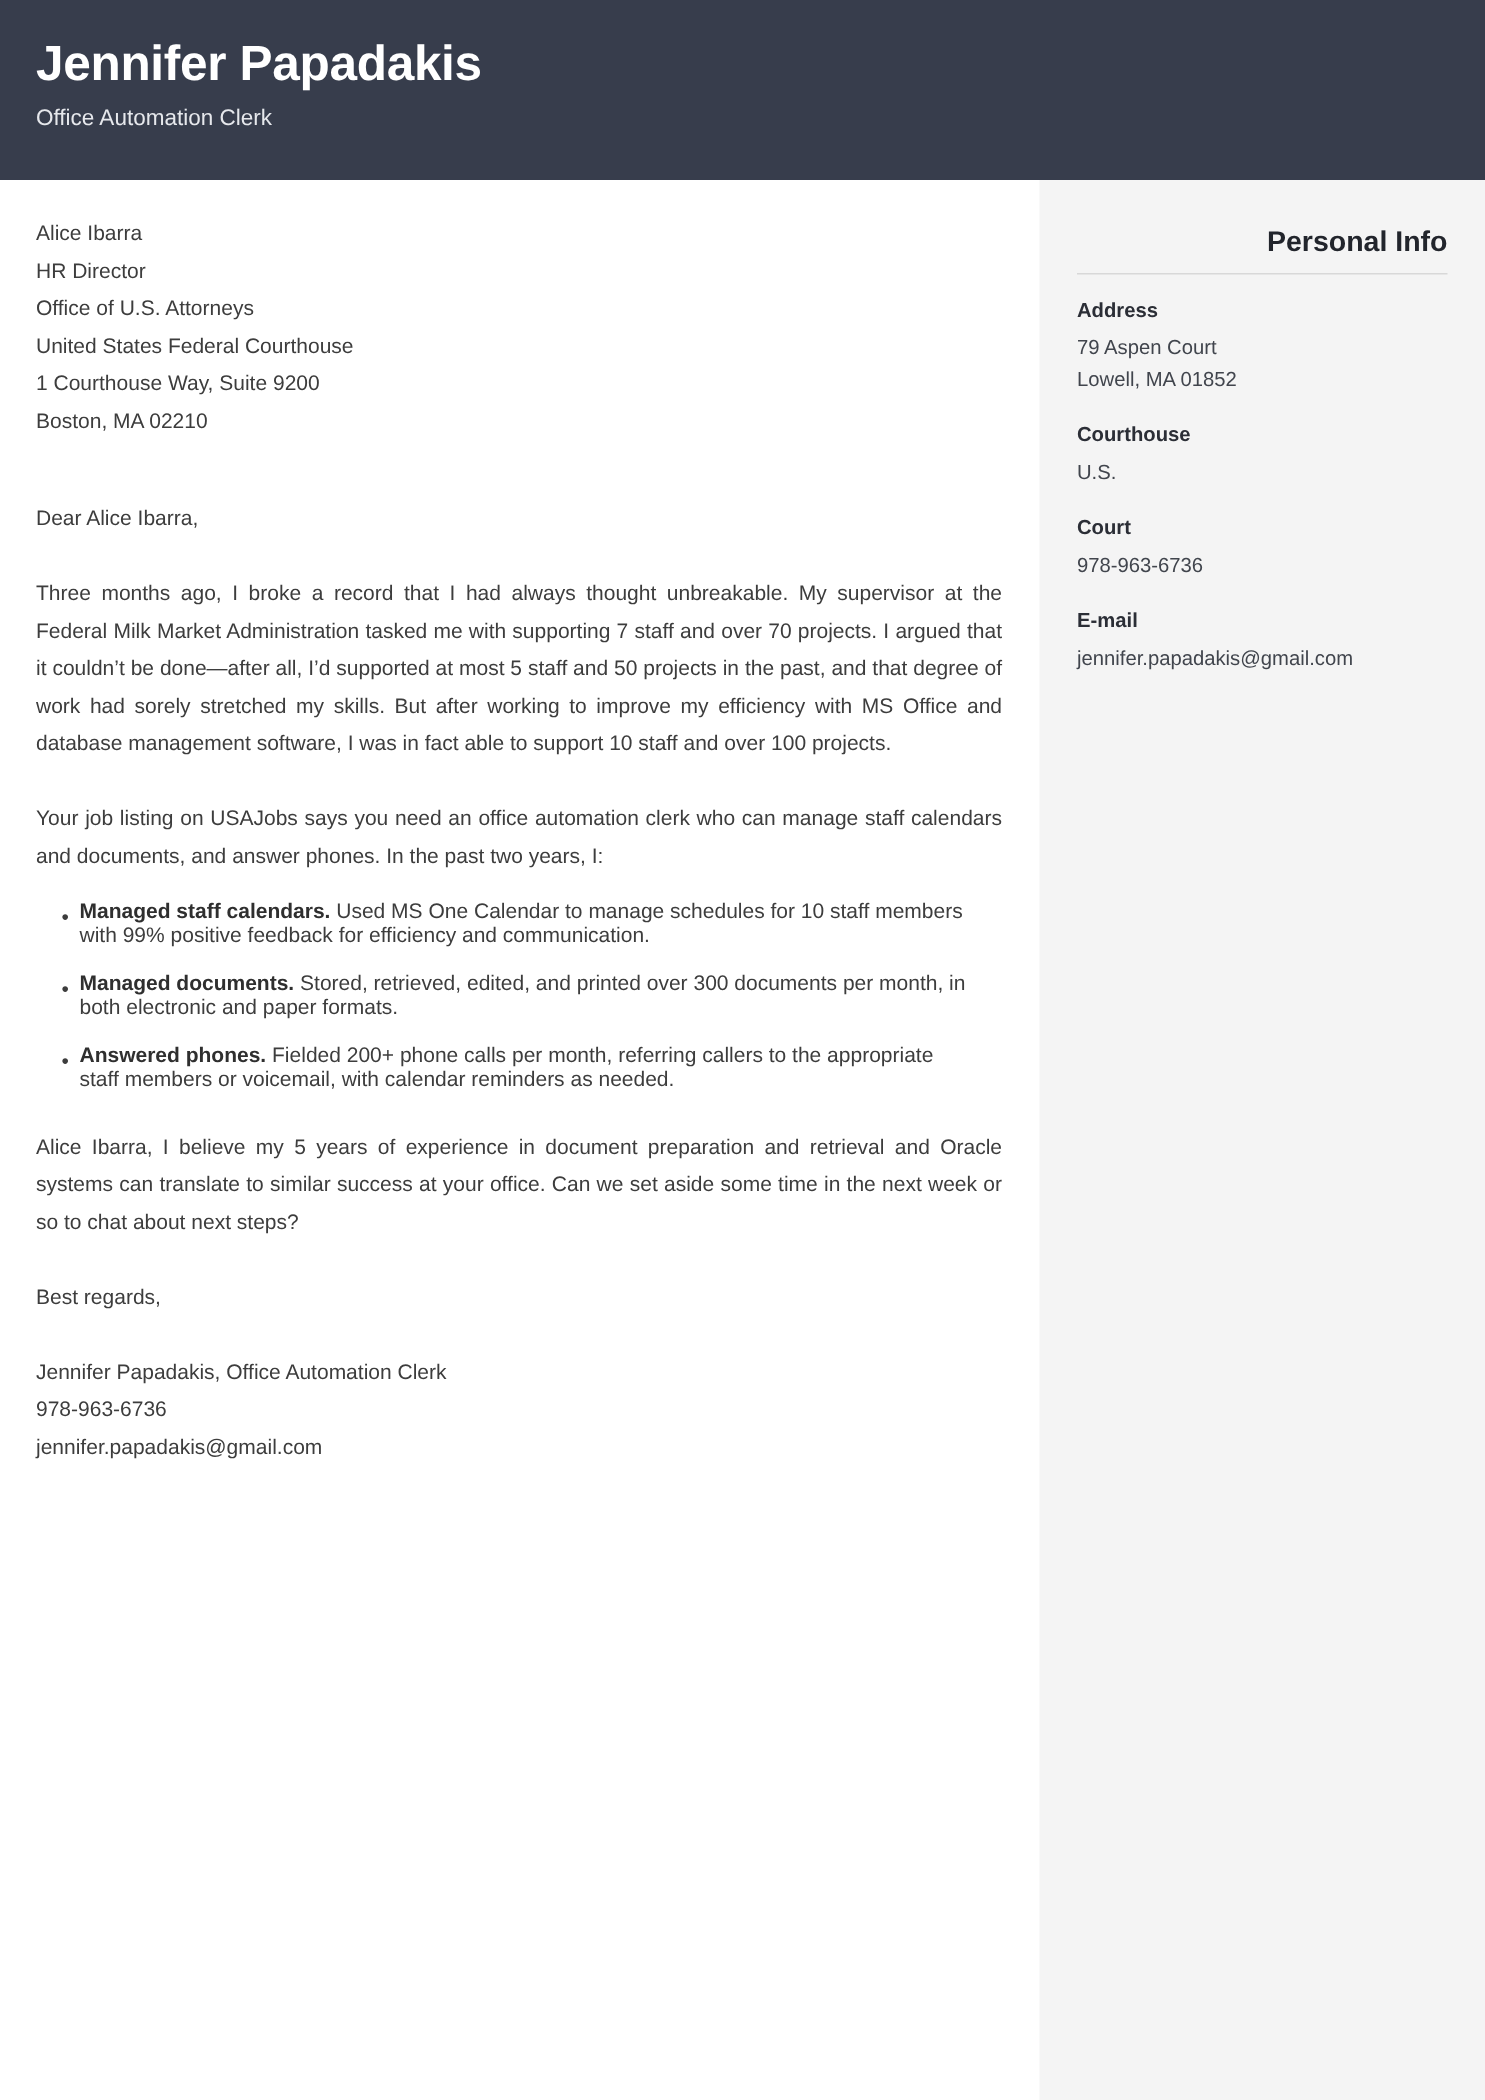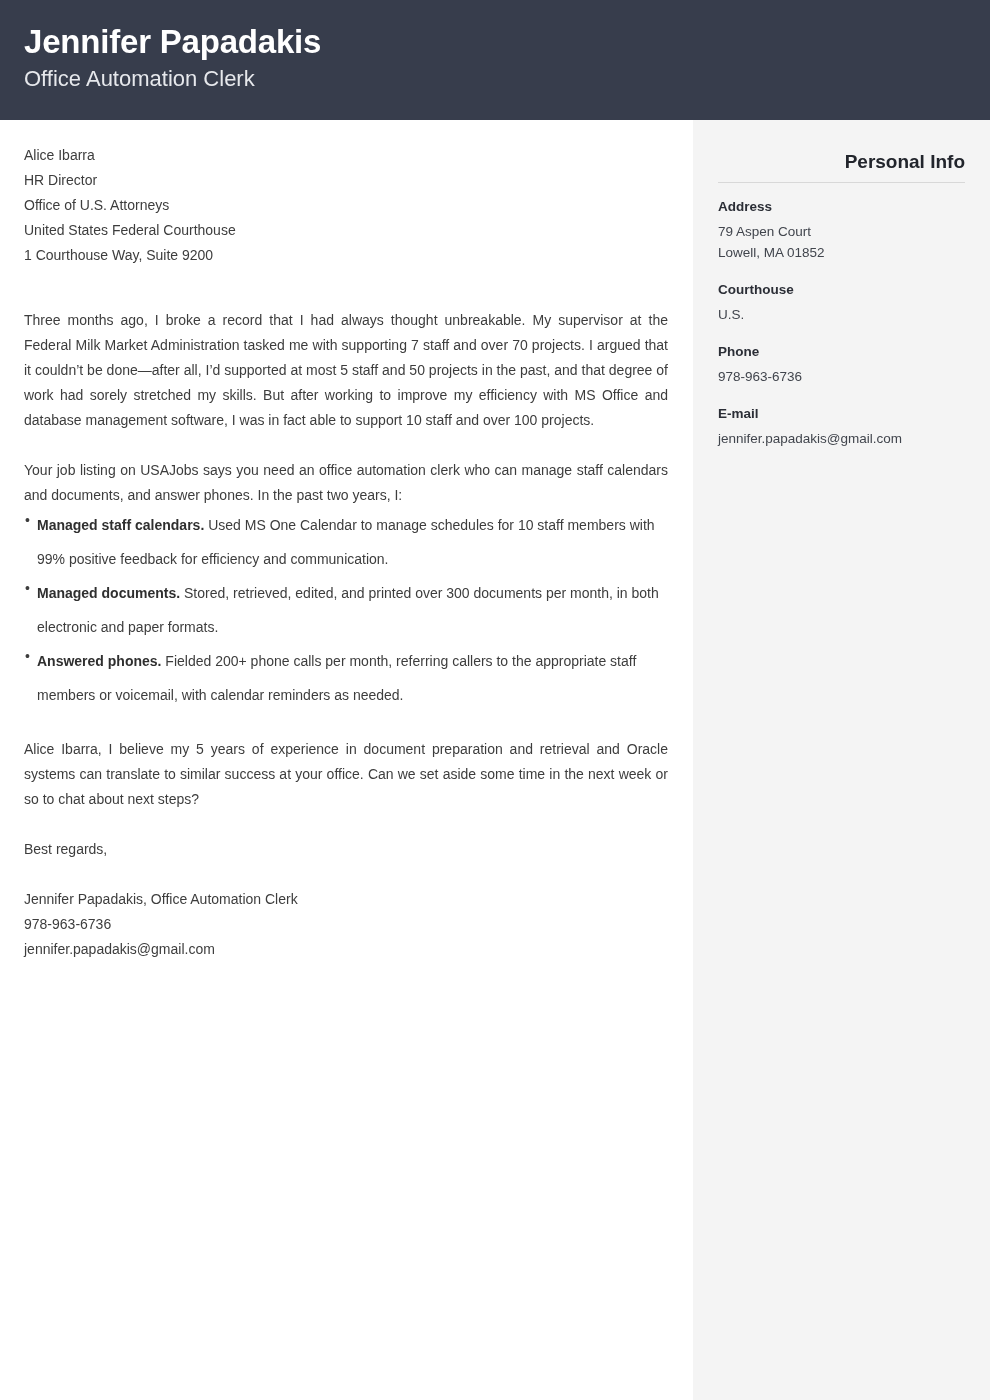--- a/index.html
+++ b/index.html
@@ -37,21 +37,21 @@
   .header-name {
     margin: 0;
     font-size: 33px;
     font-weight: bold;
     line-height: 40px;
     color: #ffffff;
     letter-spacing: -0.2px;
   }
   .header-title {
     margin: 4px 0 0 0;
-    font-size: 22px;
+    font-size: 15px;
     font-weight: normal;
     line-height: 26px;
     color: #e6e8ec;
   }
 
   
   .columns {
     position: absolute;
     top: 120px;
     left: 0;
@@ -117,24 +117,24 @@
   }
 
   .bullets {
     list-style: none;
     margin: 0 0 25px 0;
     padding: 0;
   }
   .bullets li {
     position: relative;
     font-size: 14px;
-    line-height: 34px;
+    line-height: 16px;
     color: #3d3d3d;
     padding-left: 13px;
-    margin: 0;
+    margin: 16px;
     text-align: left;
   }
   .bullets li::before {
     content: "\2022";
     position: absolute;
     left: 1px;
     top: 0;
     font-size: 14px;
     line-height: 25px;
     color: #3d3d3d;
@@ -203,22 +203,24 @@
 
     <div class="main-col">
 
 
       <div class="recipient">
         <div>Alice Ibarra</div>
         <div>HR Director</div>
         <div>Office of U.S. Attorneys</div>
         <div>United States Federal Courthouse</div>
         <div>1 Courthouse Way, Suite 9200</div>
-      </div>
-
+        <div>Boston, MA 02210</div>
+      </div>
+
+      <div class="salutation">Dear Alice Ibarra,</div>
 
       <p class="para">Three months ago, I broke a record that I had always thought unbreakable. My supervisor at the Federal Milk Market Administration tasked me with supporting 7 staff and over 70 projects. I argued that it couldn’t be done—after all, I’d supported at most 5 staff and 50 projects in the past, and that degree of work had sorely stretched my skills. But after working to improve my efficiency with MS Office and database management software, I was in fact able to support 10 staff and over 100 projects.</p>
 
       <p class="para last-of-block">Your job listing on USAJobs says you need an office automation clerk who can manage staff calendars and documents, and answer phones. In the past two years, I:</p>
 
       <ul class="bullets">
         <li><b>Managed staff calendars.</b><span> Used MS One Calendar to manage schedules for 10 staff members with 99% positive feedback for efficiency and communication.</span></li>
         <li><b>Managed documents.</b><span> Stored, retrieved, edited, and printed over 300 documents per month, in both electronic and paper formats.</span></li>
         <li><b>Answered phones.</b><span> Fielded 200+ phone calls per month, referring callers to the appropriate staff members or voicemail, with calendar reminders as needed.</span></li>
       </ul>
@@ -244,21 +246,21 @@
         <div class="info-value">79 Aspen Court</div>
         <div class="info-value">Lowell, MA 01852</div>
       </div>
 
       <div class="info-block">
         <div class="info-label">Courthouse</div>
         <div class="info-value">U.S.</div>
       </div>
 
       <div class="info-block">
-        <div class="info-label">Phone</div>
+        <div class="info-label">Court</div>
         <div class="info-value">978-963-6736</div>
       </div>
 
       <div class="info-block">
         <div class="info-label">E-mail</div>
         <div class="info-value">jennifer.papadakis@gmail.com</div>
       </div>
     </div>
 
   </div>

